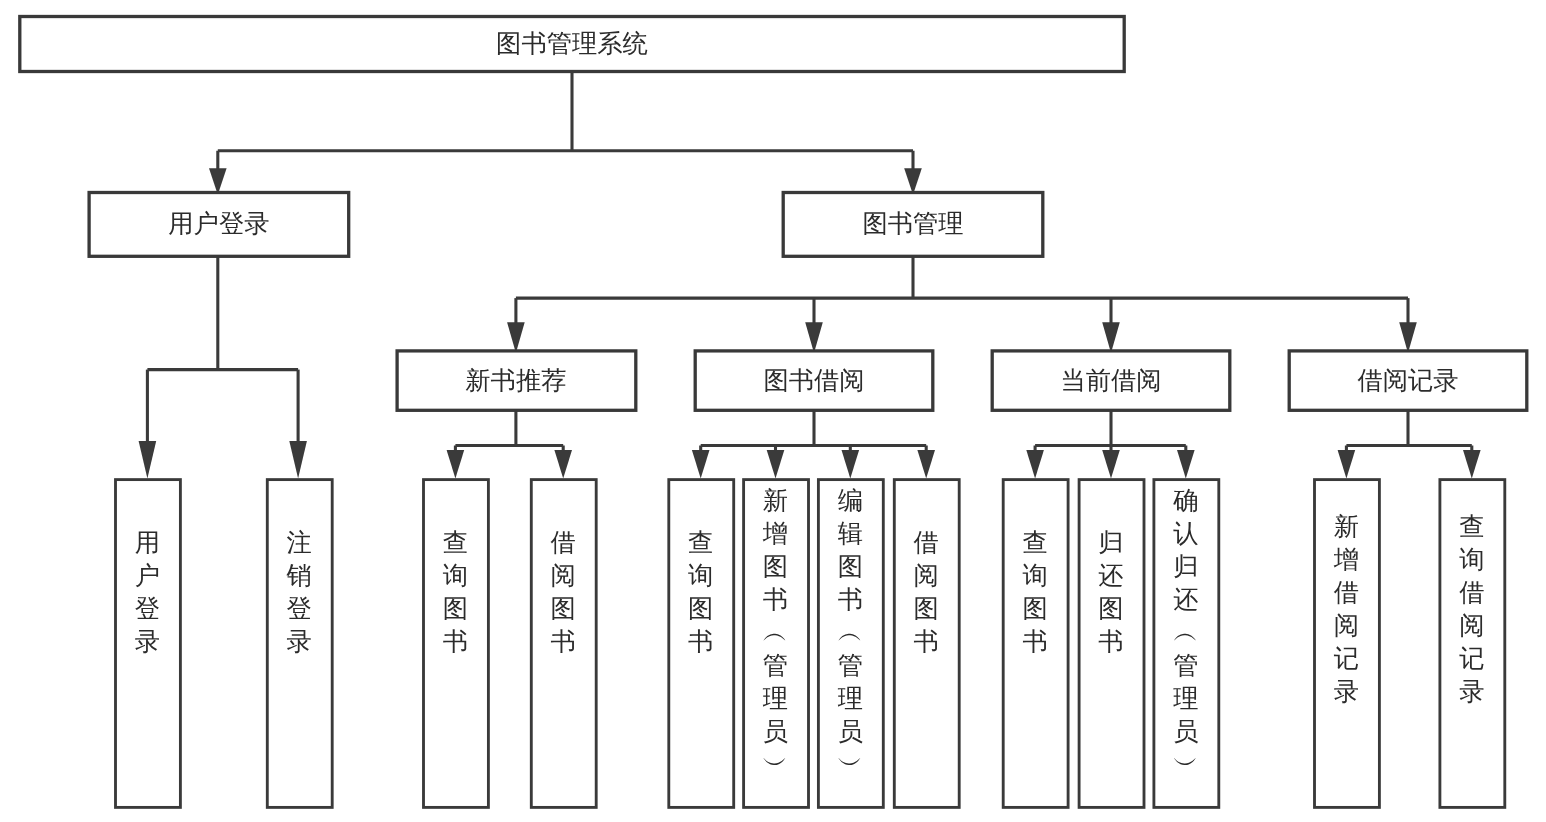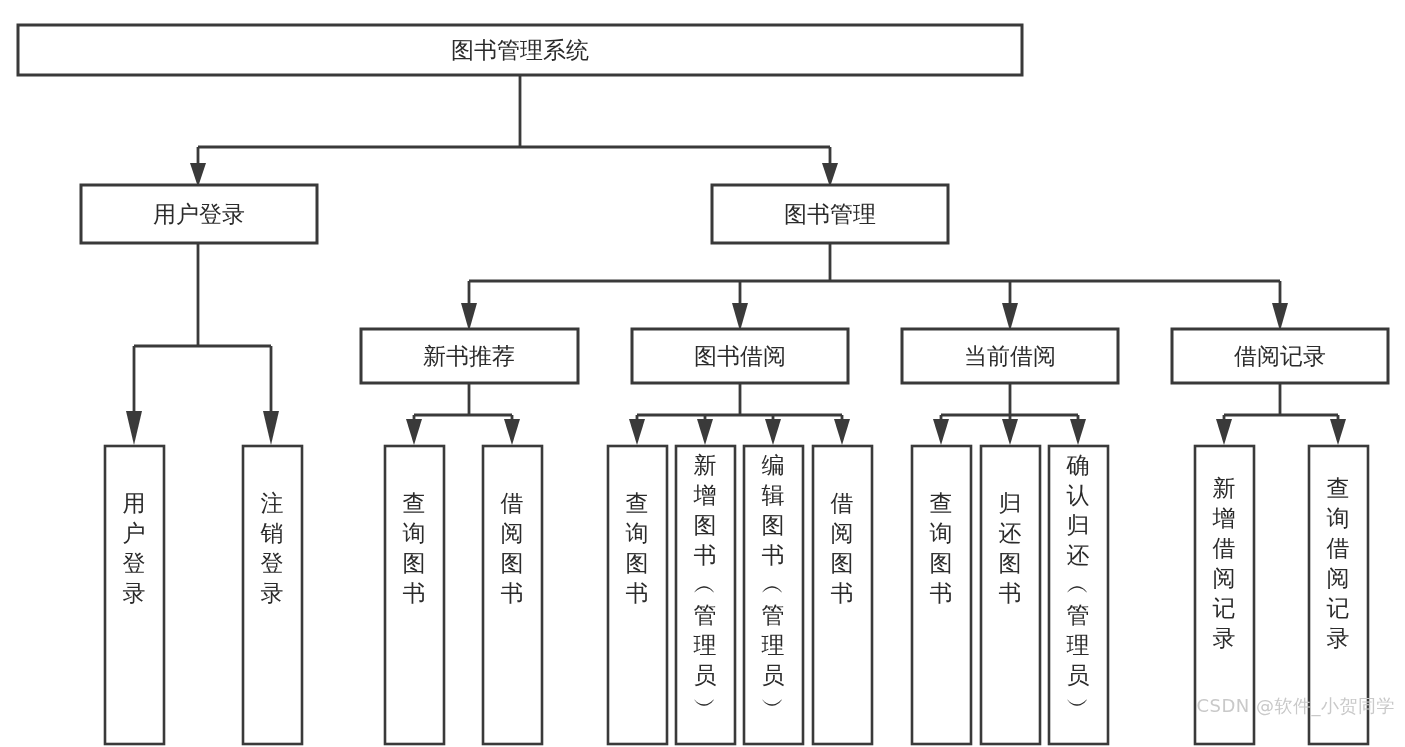--- a/index.html
+++ b/index.html
@@ -10,21 +10,21 @@
   body {
     width: 1405px;
     height: 747px;
     position: relative;
     font-family: "DejaVu Sans", "Liberation Sans", sans-serif;
     overflow: hidden;
   }
   #diagram-root {
     position: absolute;
     left: 0;
-    top: 11px;
+    top: 1px;
     width: 1405px;
     height: 713px;
   }
   svg.flow {
     display: block;
     width: 1405px;
     height: 747px;
   }
   .node-rect {
     fill: #ffffff;
@@ -220,14 +220,13 @@
     <g>
       <rect class="node-rect-thin" x="1195" y="435" width="59" height="298"></rect>
       <text class="leaf-label" x="1224" y="485"><tspan x="1224" dy="0">新</tspan><tspan x="1224" dy="30">增</tspan><tspan x="1224" dy="30">借</tspan><tspan x="1224" dy="30">阅</tspan><tspan x="1224" dy="30">记</tspan><tspan x="1224" dy="30">录</tspan></text>
     </g>
     <g>
       <rect class="node-rect-thin" x="1309" y="435" width="59" height="298"></rect>
       <text class="leaf-label" x="1338" y="485"><tspan x="1338" dy="0">查</tspan><tspan x="1338" dy="30">询</tspan><tspan x="1338" dy="30">借</tspan><tspan x="1338" dy="30">阅</tspan><tspan x="1338" dy="30">记</tspan><tspan x="1338" dy="30">录</tspan></text>
     </g>
   </svg>
 
-  <div class="watermark">CSDN @软件_小贺同学</div>
 </div>
 
 </body></html>

